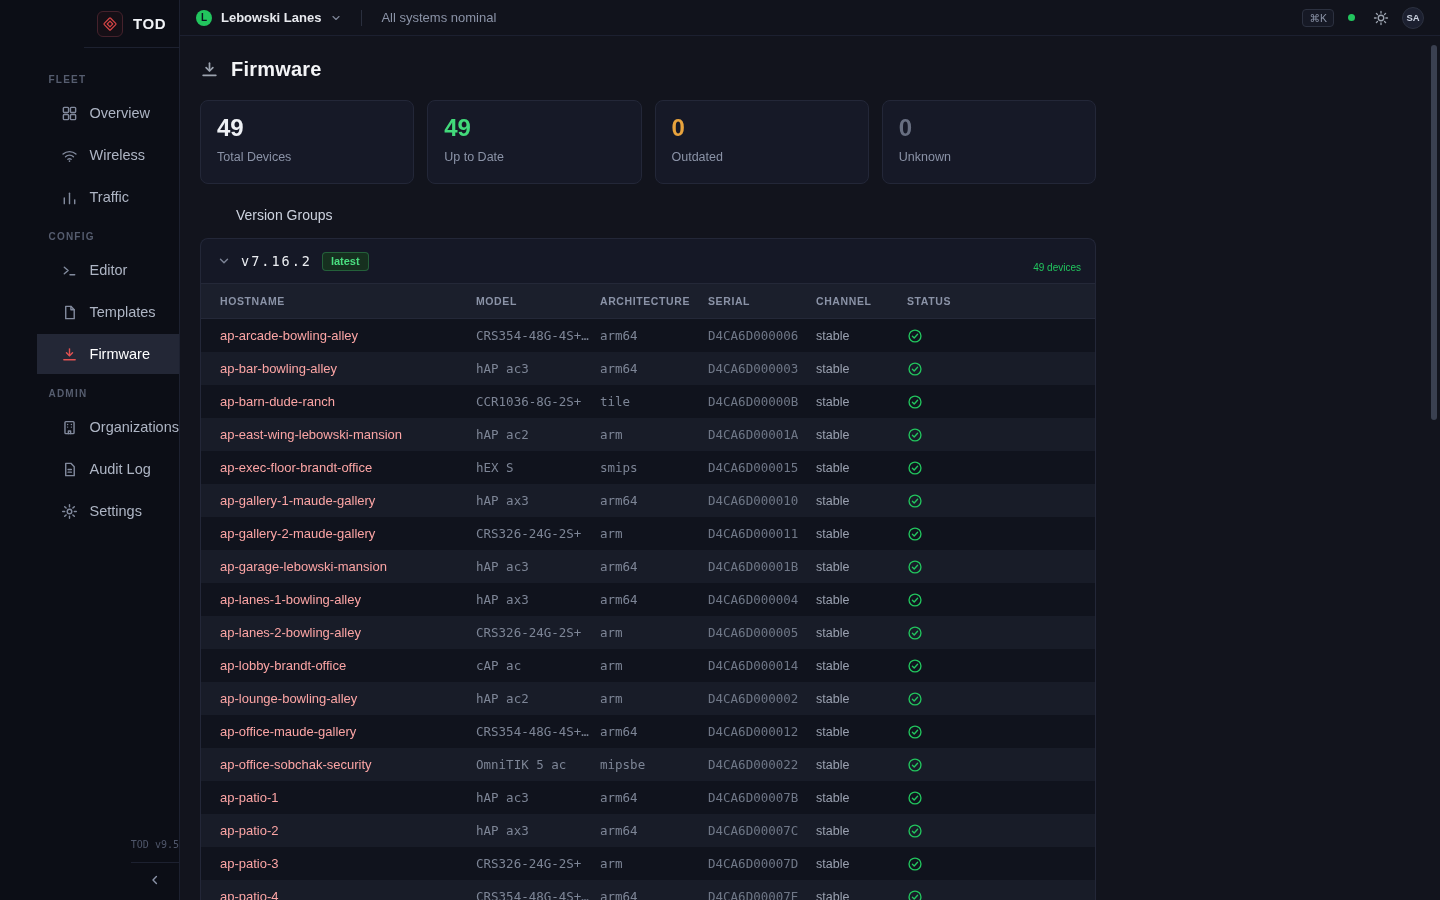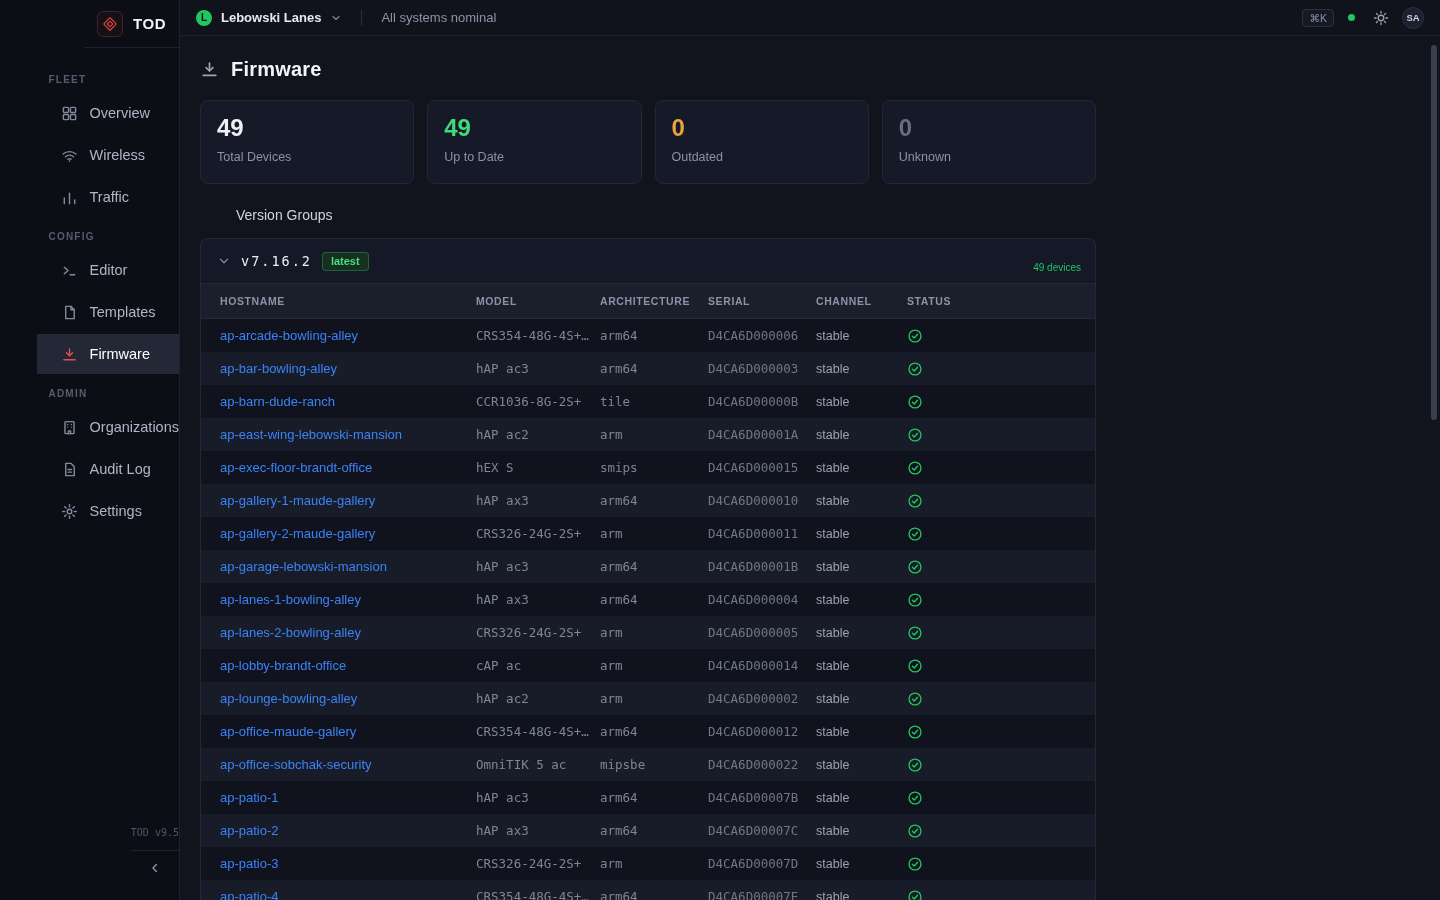--- a/index.html
+++ b/index.html
@@ -30,21 +30,21 @@
   .section-label { font-size:10px; font-weight:700; letter-spacing:1.2px; color:#565d6f; padding:12px 12px 6px 12px; text-transform:uppercase; }
   .nav-item {
     height:40px; margin:2px 0; display:flex; align-items:center; gap:12px;
     padding-left:24px; color:#aeb5c4; font-size:14.5px; cursor:pointer;
   }
   .nav-item .nav-icon { color:#828a9d; display:flex; }
   .nav-item .nav-icon svg { width:17px; height:17px; }
   .nav-item.active { background:#232736; color:#ffffff; }
   .nav-item.active .nav-icon { color:#e05252; }
 
-  .sidebar-footer { padding-bottom:12px; }
+  .sidebar-footer { padding-bottom:0; }
   .version-text { font-family:"DejaVu Sans Mono", monospace; font-size:10px; color:#4f566a; text-align:center; padding:10px 0 12px; }
   .collapse-btn { height:38px; border-top:1px solid #1d2130; display:flex; align-items:center; justify-content:center; color:#8b93a7; cursor:pointer; }
   .collapse-btn svg { width:14px; height:14px; }
 
   
   .main { flex:1; min-width:0; display:flex; flex-direction:column; background:#12141d; }
 
   .topbar {
     height:36px; min-height:36px; display:flex; align-items:center;
     padding:0 16px; gap:9px; background:#11131c; border-bottom:1px solid #1c2030;
@@ -87,21 +87,21 @@
   .devices-count { margin-left:auto; font-size:10px; color:#22c55e;margin-top:13px; }
 
   .grid-row { display:grid; grid-template-columns:256px 124px 108px 108px 91px 1fr; align-items:center; padding-left:19px; }
   .thead {
     height:36px; background:#1b1f2c; border-top:1px solid #242838; border-bottom:1px solid #242838;
     font-size:10.5px; font-weight:700; letter-spacing:.6px; color:#8b93a7; text-transform:uppercase;
   }
   .trow { height:33px; font-size:13px; cursor:default; }
   .trow:nth-child(odd) { background:#10131d; }
   .trow:nth-child(even) { background:#181c28; }
-  .cell-host { color:#3b82f6; }
+  .cell-host { color:#fca5a5; }
   .cell-mono { font-family:"DejaVu Sans Mono", monospace; font-size:12.5px; color:#7d8596; }
   .cell-serial { font-family:"DejaVu Sans Mono", monospace; font-size:12.5px; color:#6f7787; }
   .cell-channel { font-size:12.5px; color:#9aa1b0; }
   .cell-status { display:flex; }
   .cell-status svg { width:16px; height:16px; }
 
   .page-scrollbar { position:absolute; right:3px; top:45px; width:6px; height:375px; border-radius:3px; background:#3a4050; }
 </style>
 </head>
 <body>

